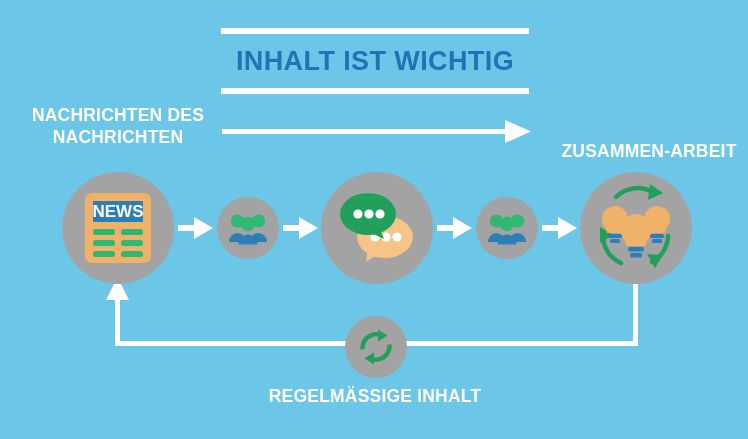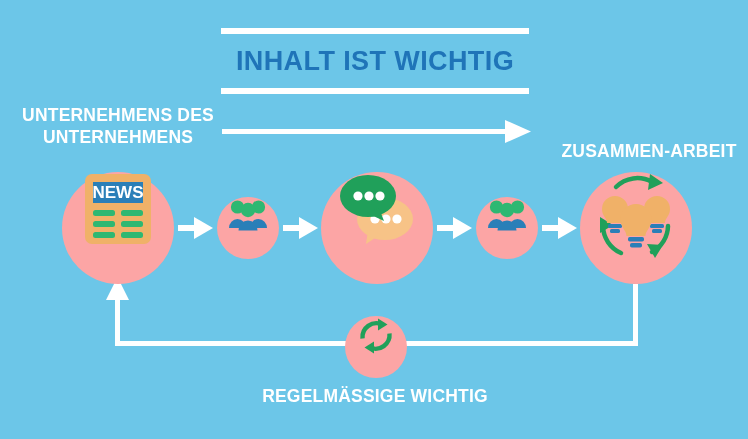--- a/index.html
+++ b/index.html
@@ -78,23 +78,23 @@
     left: 0;
     top: 0;
     width: 748px;
     height: 439px;
   }
 
   
   .node {
     position: absolute;
     border-radius: 50%;
-    background: #fca5a5;
+    background: #a3a3a3;
     display: flex;
-    align-items: flex-start;
+    align-items: center;
     justify-content: center;
   }
   .node.big   { width: 112px; height: 112px; }
   .node.small { width: 62px;  height: 62px;  }
 
   .node-news   { left: 62px;  top: 172px; }
   .node-team-1 { left: 217px; top: 197px; }
   .node-chat   { left: 321px; top: 172px; }
   .node-team-2 { left: 476px; top: 197px; }
   .node-bulbs  { left: 580px; top: 172px; }
@@ -142,23 +142,23 @@
       <polygon points="558,217 577,228 558,239" fill="#ffffff"></polygon>
     </g>
   </svg>
 
   <div class="title-block">
     <div class="title-rule top"></div>
     <div class="title-text">INHALT IST WICHTIG</div>
     <div class="title-rule bottom"></div>
   </div>
 
-  <div class="side-label left">UNTERNEHMENS DES UNTERNEHMENS</div>
+  <div class="side-label left">NACHRICHTEN DES NACHRICHTEN</div>
   <div class="side-label right">ZUSAMMEN-ARBEIT</div>
-  <div class="bottom-label">REGELMÄSSIGE WICHTIG</div>
+  <div class="bottom-label">REGELMÄSSIGE INHALT</div>
 
   <div class="node big node-news">
     <svg width="70" height="74" viewBox="0 0 70 74">
       <rect x="2" y="2" width="66" height="70" rx="7" fill="#f0b168"></rect>
       <rect x="10" y="10" width="50" height="21" fill="#2a7fb8"></rect>
       <text x="35" y="26" text-anchor="middle" font-family="Liberation Sans, sans-serif" font-size="17" font-weight="bold" fill="#ffffff">NEWS</text>
       <rect x="10" y="38" width="22" height="6" rx="2.5" fill="#2eb872"></rect>
       <rect x="38" y="38" width="22" height="6" rx="2.5" fill="#2eb872"></rect>
       <rect x="10" y="49" width="22" height="6" rx="2.5" fill="#2eb872"></rect>
       <rect x="38" y="49" width="22" height="6" rx="2.5" fill="#2eb872"></rect>

